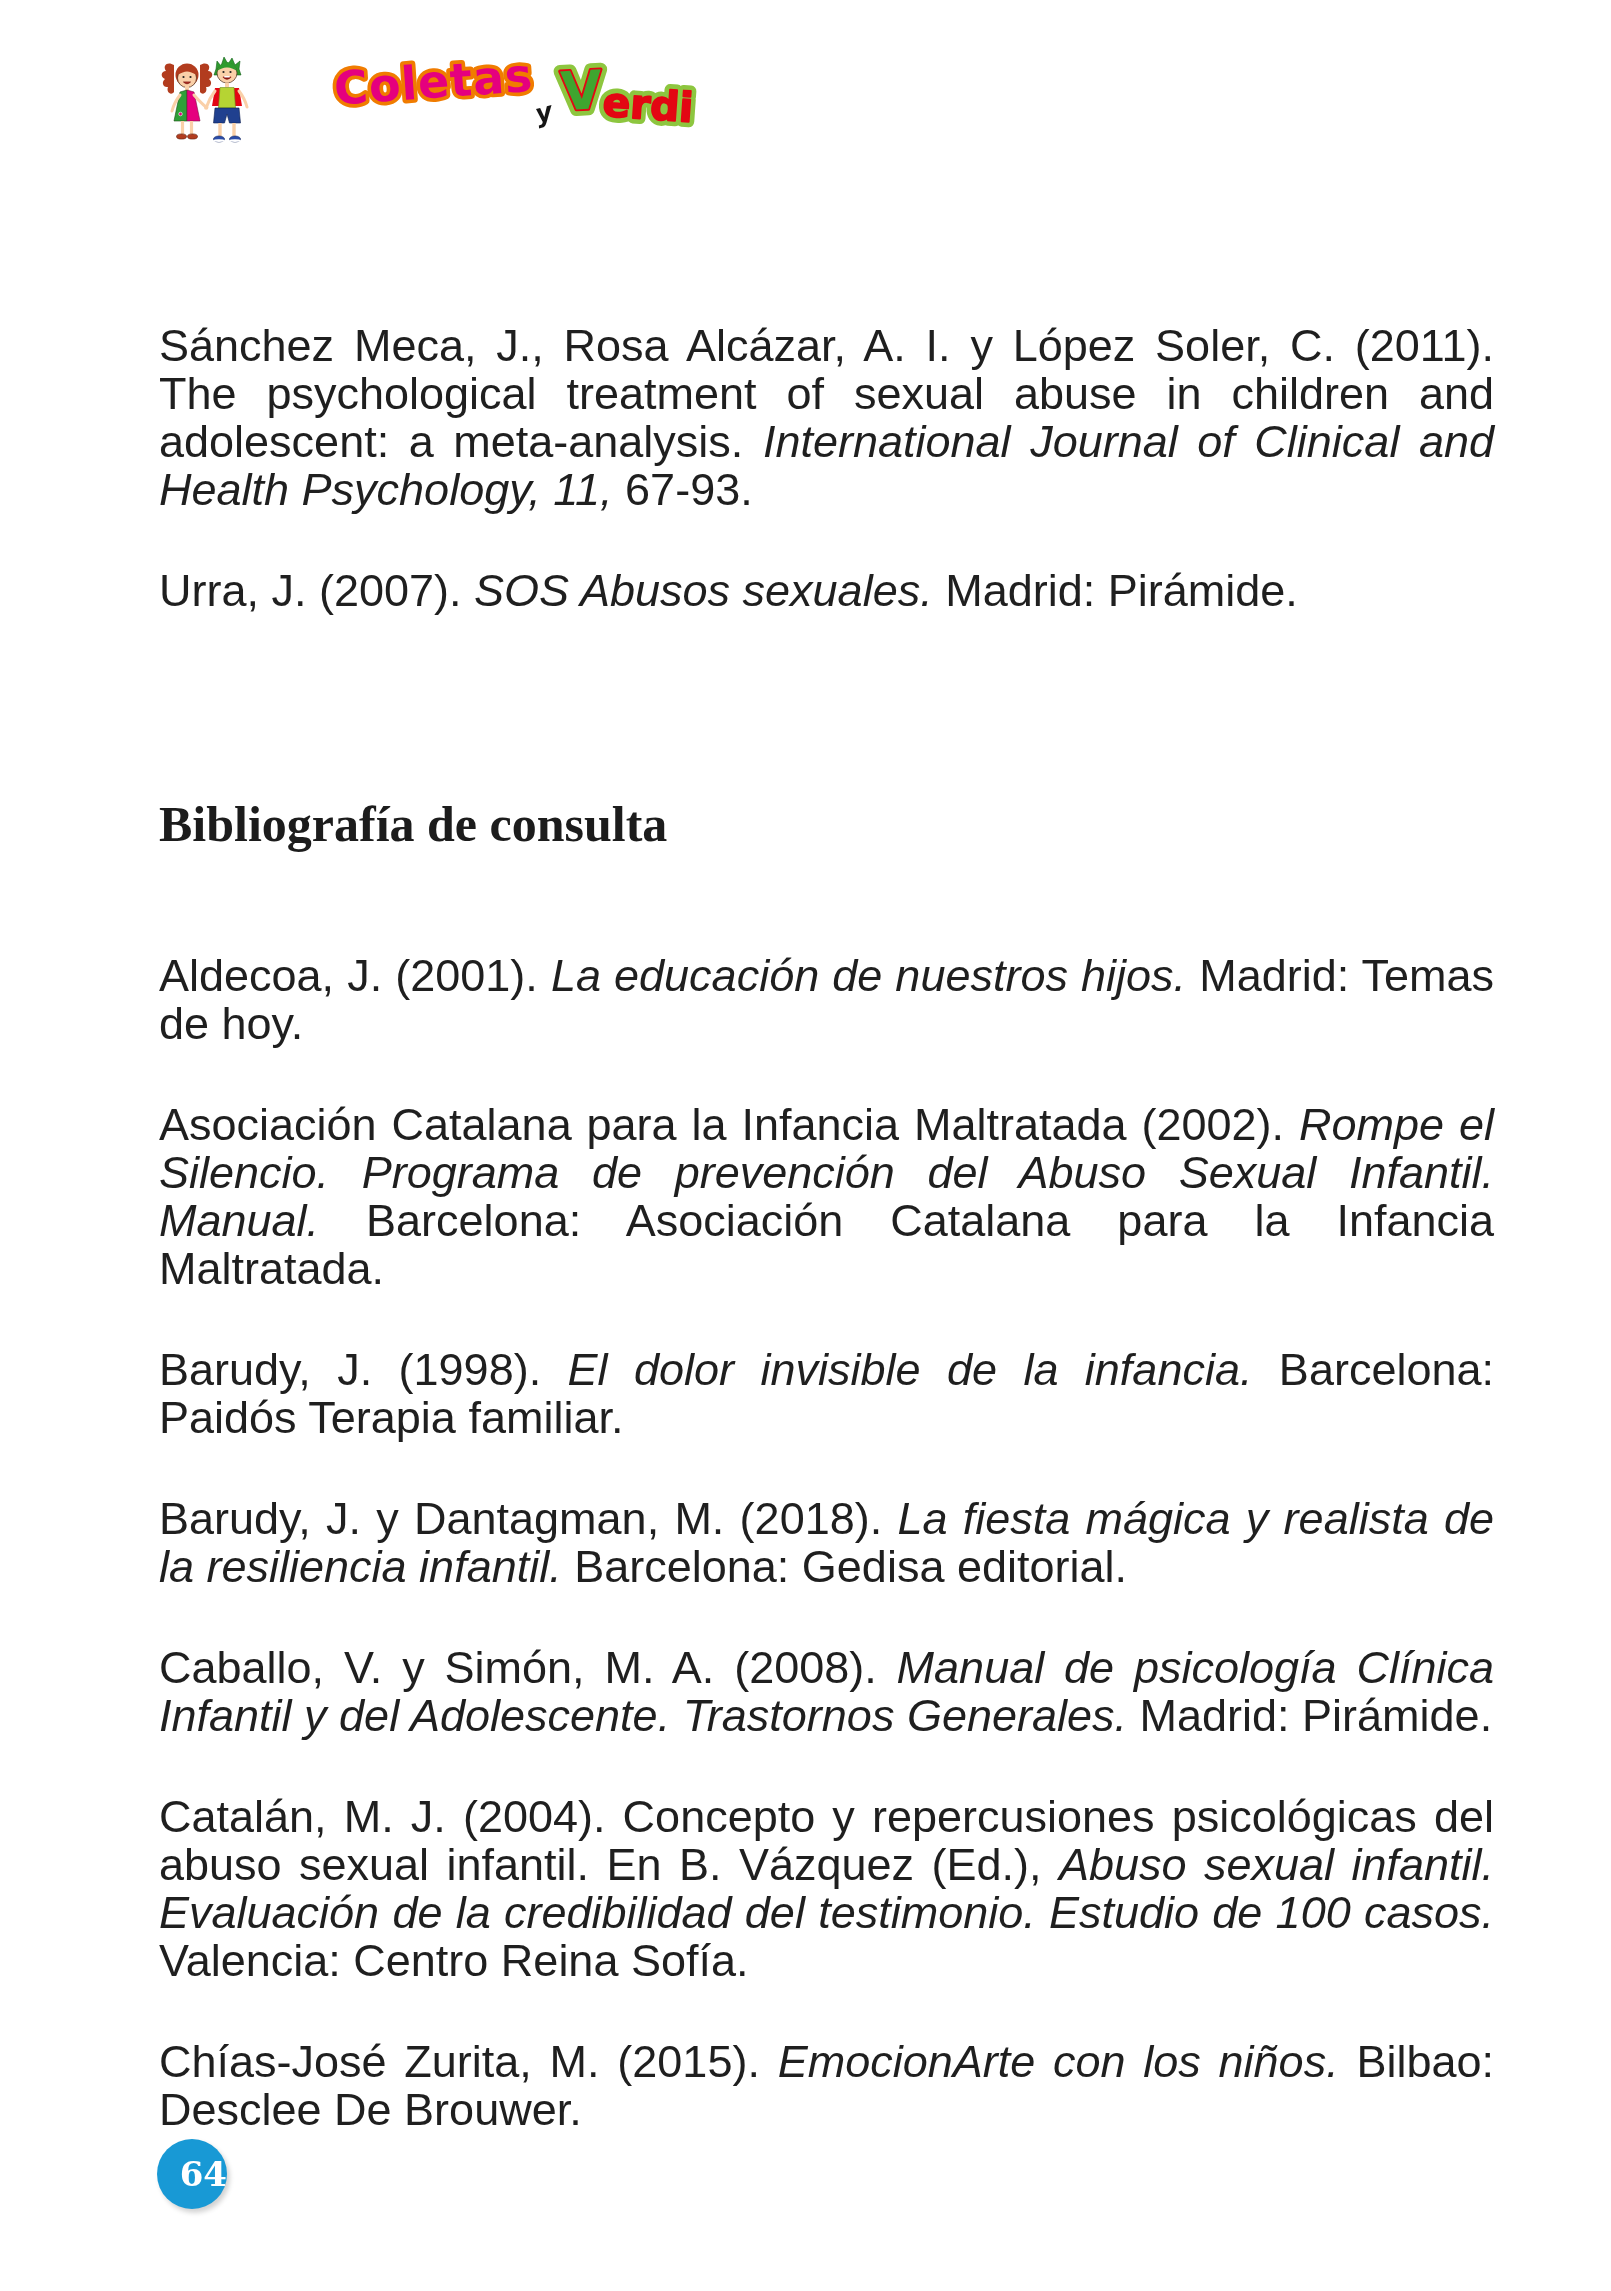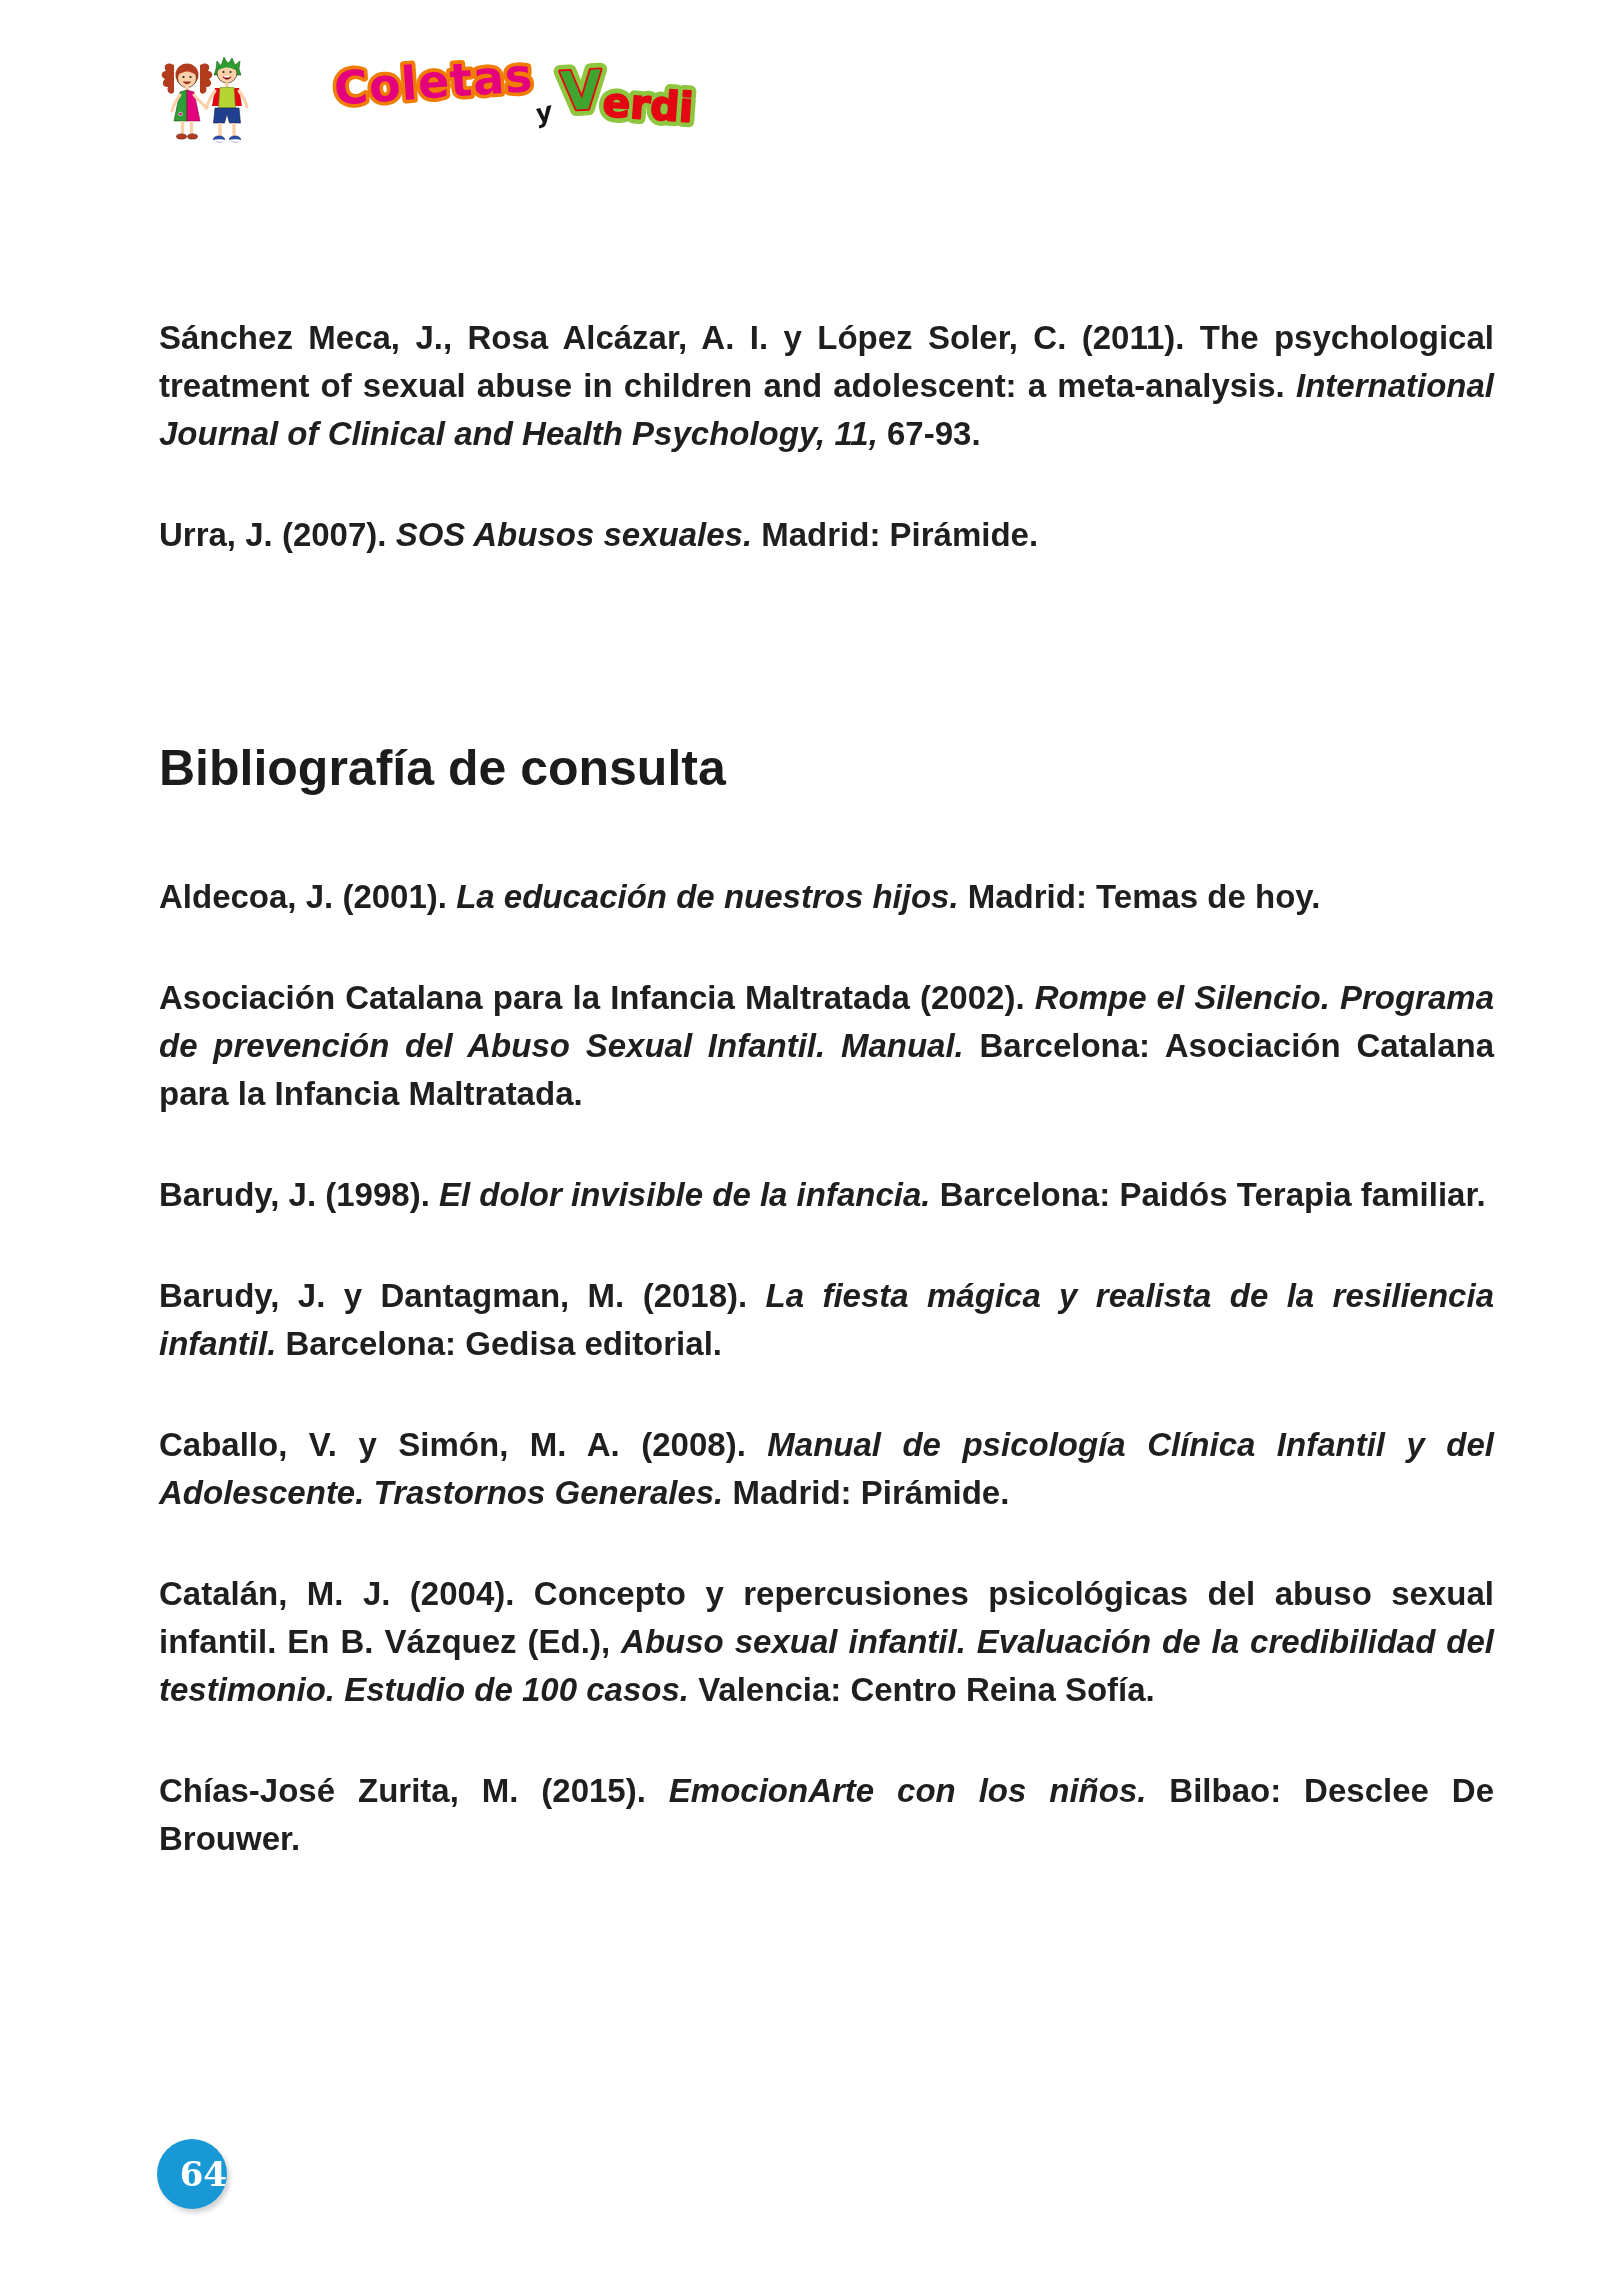--- a/index.html
+++ b/index.html
@@ -33,34 +33,34 @@
   }
 
   
   .content {
     position: absolute;
     left: 159px;
     top: 314px;
     width: 1335px;
   }
   .reference {
-    font-size: 33px;
+    font-size: 45px;
     line-height: 48px;
     text-align: justify;
-    margin: 0 0 53px 0;
+    margin: 8px 0 53px 0;
     hyphens: auto;
-    font-weight: bold;
   }
   .reference .it { font-style: italic; }
   .section-heading {
     font-size: 50px;
     line-height: 57px;
     font-weight: bold;
     color: #1c1c1c;
-    margin: 181px 0 76px 0;
+    margin: 181px 0 99px 0;
+    font-family: Liberation Serif, serif;
   }
 
   
   .page-badge {
     position: absolute;
     left: 157px;
     top: 2139px;
     width: 70px;
     height: 70px;
     border-radius: 50%;

